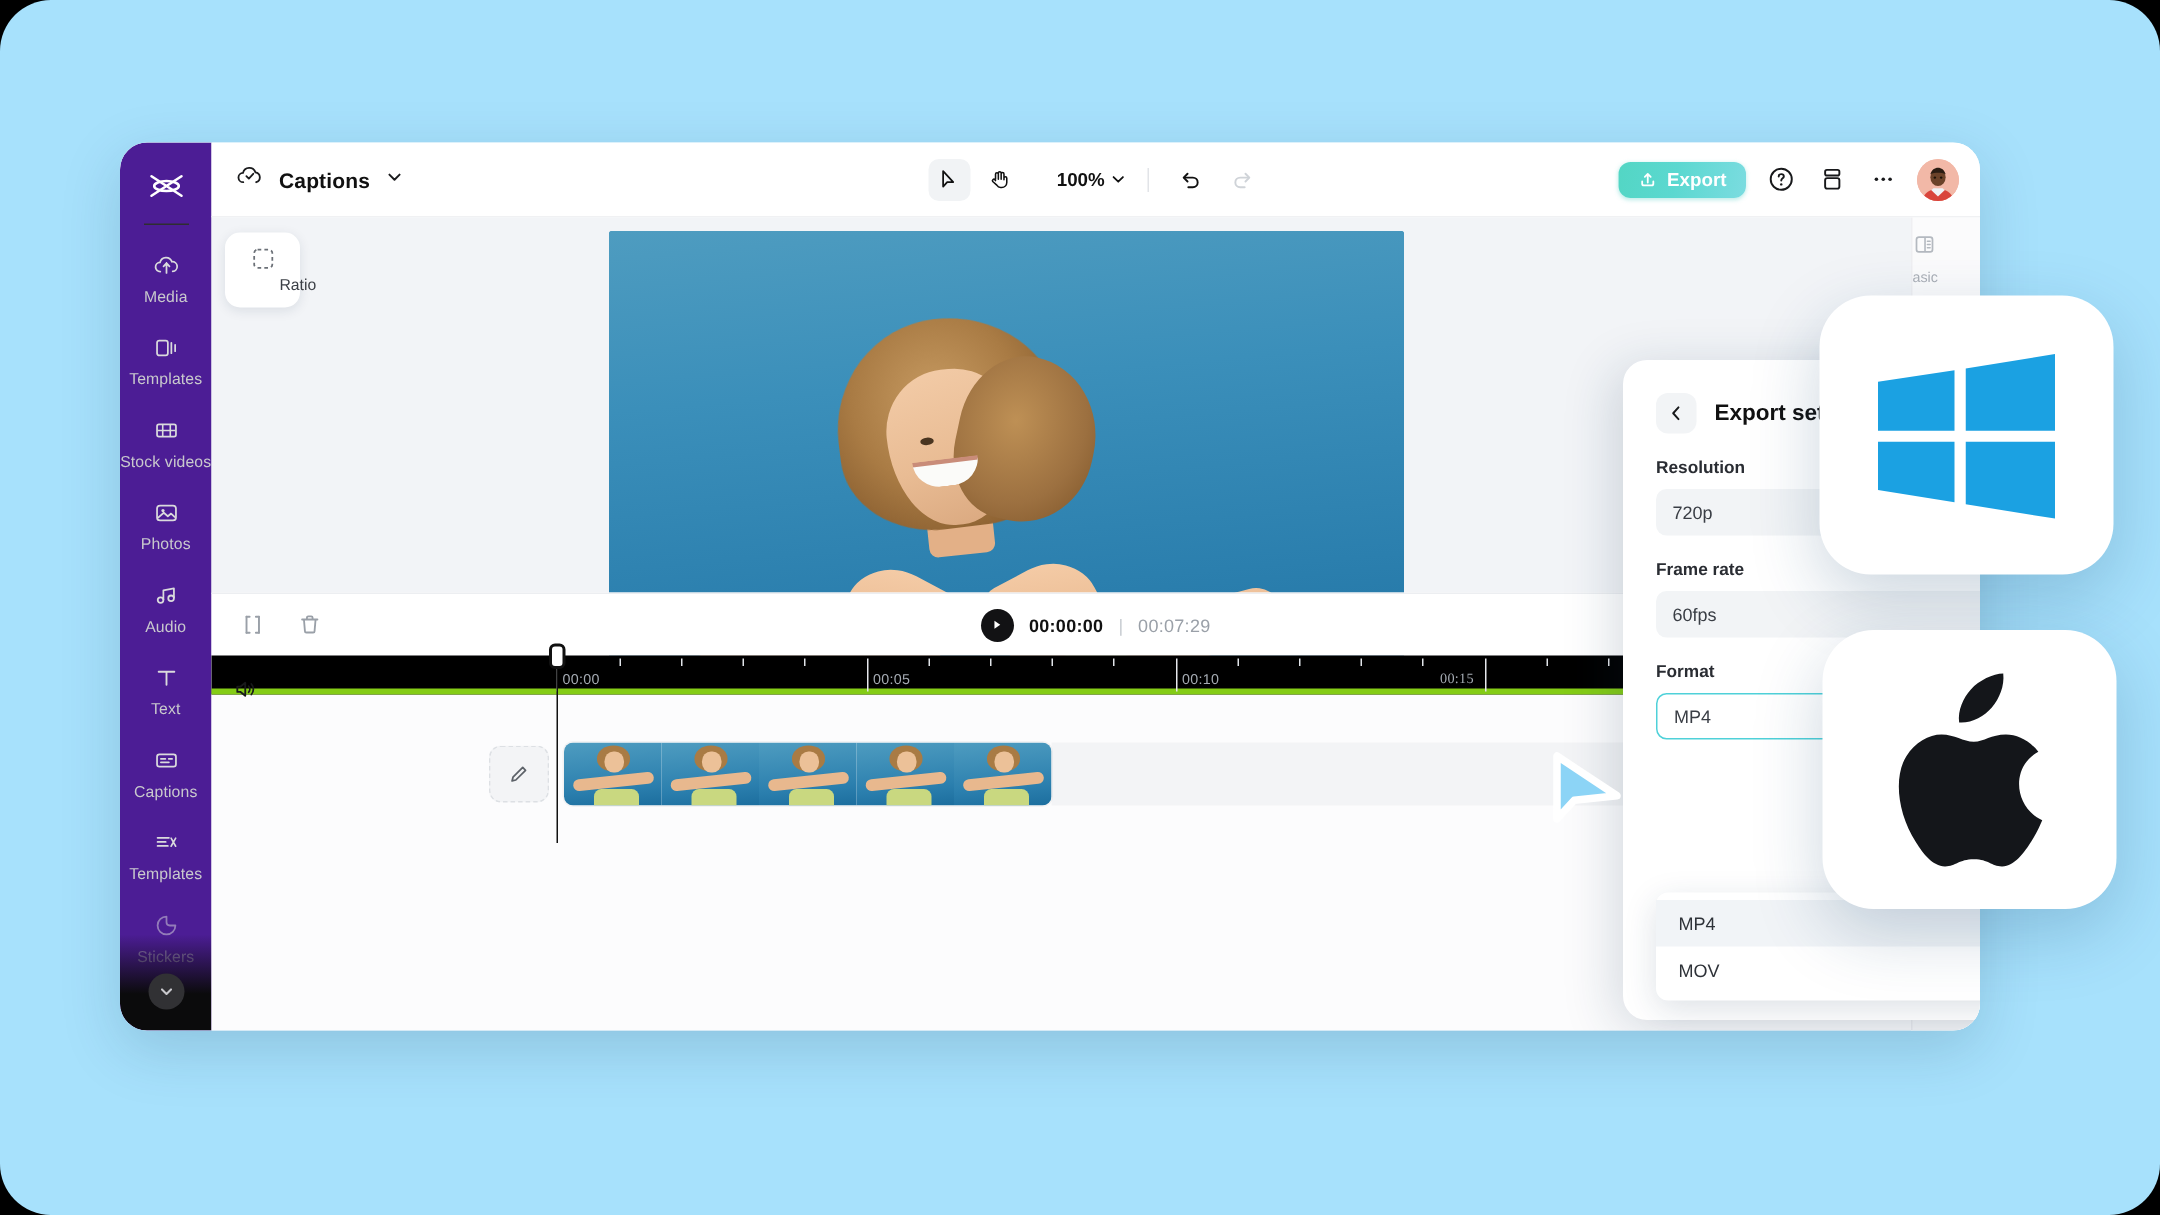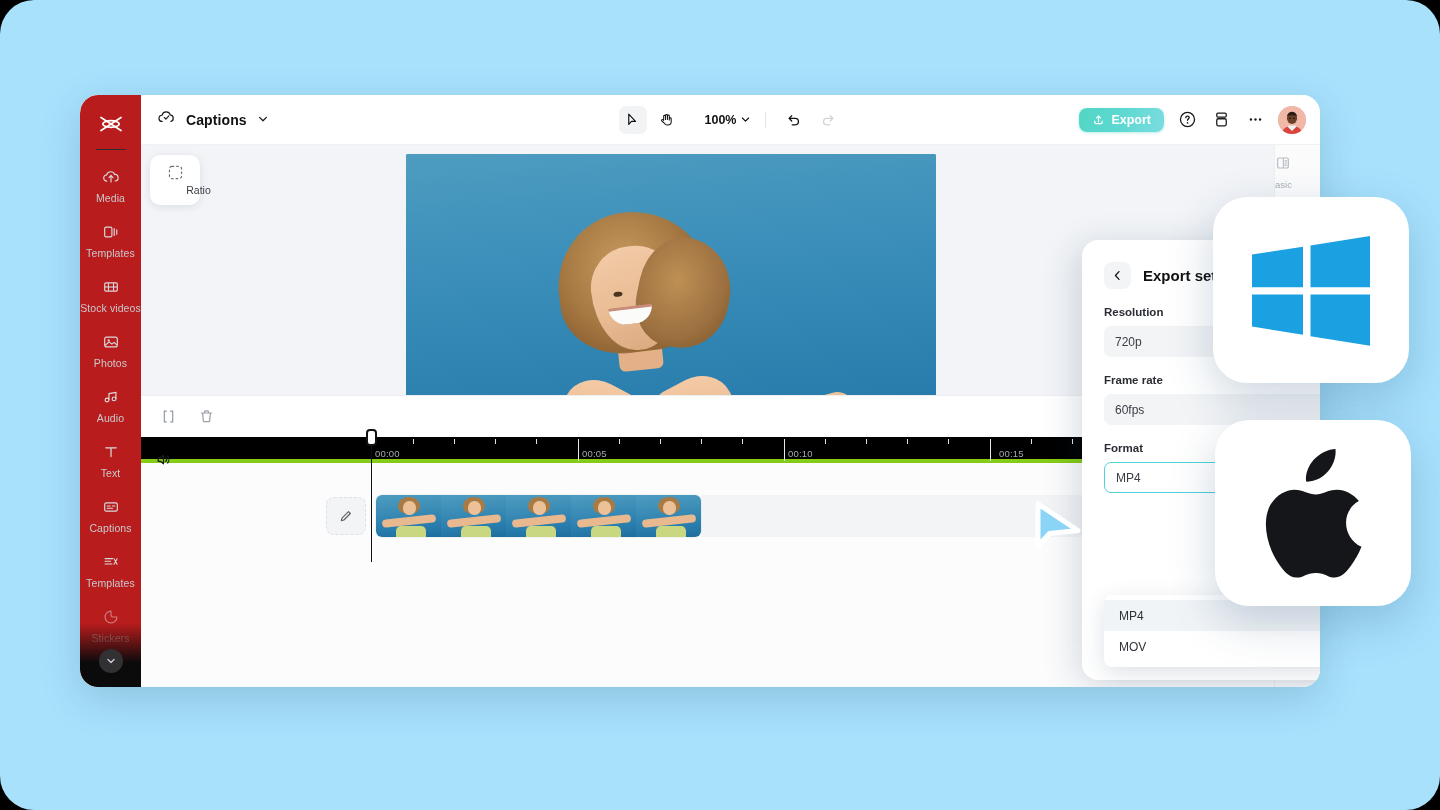--- a/index.html
+++ b/index.html
@@ -25,21 +25,21 @@
     background: #ffffff;
     border-radius: 18px 18px 18px 18px;
     box-shadow: 0 12px 40px rgba(20,60,90,.18);
     overflow: hidden;
     display: flex;
   }
 
   
   #sidebar {
     width: 61px; height: 592px;
-    background: #b91c1c;
+    background: #4c1d95;
     border-radius: 18px 0 0 18px;
     position: relative;
     flex: 0 0 61px;
     overflow: hidden;
   }
   .cc-logo {
     height: 46px; display:flex; align-items:center; justify-content:center;
     margin-top: 6px;
   }
   .logo-divider {
@@ -582,20 +582,30 @@
           </span>
           <span class="ic-btn">
             <svg width="17" height="17" viewBox="0 0 18 18" fill="none">
               <path d="M3.6 5.3h10.8" stroke="#9AA0A8" stroke-width="1.3" stroke-linecap="round"></path>
               <path d="M7 5.3V4a.9.9 0 0 1 .9-.9h2.2a.9.9 0 0 1 .9.9v1.3" stroke="#9AA0A8" stroke-width="1.3" fill="none"></path>
               <path d="M4.9 5.3l.7 8.2c0 .6.5 1 1 1h4.8c.6 0 1-.4 1-1l.7-8.2" stroke="#9AA0A8" stroke-width="1.3" fill="none" stroke-linejoin="round"></path>
             </svg>
           </span>
         </div>
 
+        <div class="tl-center">
+          <span id="play-btn">
+            <svg width="9" height="9" viewBox="0 0 10 10">
+              <path d="M3.3 2.1 7.6 5 3.3 7.9V2.1Z" fill="#fff"></path>
+            </svg>
+          </span>
+          <span class="time-cur">00:00:00</span>
+          <span class="time-div">|</span>
+          <span class="time-tot">00:07:29</span>
+        </div>
 
         <div class="tl-right">
           <span id="auto-cut">
             <svg width="16" height="16" viewBox="0 0 18 18" fill="none">
               <rect x="3.4" y="6.2" width="11.2" height="5.6" rx="1.6" fill="#3DBFE0"></rect>
               <path d="M9 7.6v2.8" stroke="#fff" stroke-width="1.2" stroke-linecap="round"></path>
               <path d="M4.3 4.1l.5.9.9.5-.9.5-.5.9-.5-.9-.9-.5.9-.5.5-.9ZM14 3.6l.4.8.8.4-.8.4-.4.8-.4-.8-.8-.4.8-.4.4-.8ZM4.3 12.6l.4.8.8.4-.8.4-.4.8-.4-.8-.8-.4.8-.4.4-.8ZM13.9 12.6l.4.8.8.4-.8.4-.4.8-.4-.8-.8-.4.8-.4.4-.8Z" fill="#3DBFE0"></path>
             </svg>
           </span>
           <span class="ic-btn">
@@ -629,21 +639,21 @@
           <div class="tick-minor" style="left:519px;"></div>
           <div class="tick-minor" style="left:560px;"></div>
           <div class="tick-minor" style="left:601px;"></div>
           <div class="tick-major" style="left:643px;"></div>
           <div class="tick-label" style="left:647px;">00:10</div>
           <div class="tick-minor" style="left:684px;"></div>
           <div class="tick-minor" style="left:725px;"></div>
           <div class="tick-minor" style="left:766px;"></div>
           <div class="tick-minor" style="left:807px;"></div>
           <div class="tick-major" style="left:849px;"></div>
-          <div class="tick-label" style="left:858px;">00:15</div>
+          <div class="tick-label" style="left:819px;font-family:Liberation Serif, serif;">00:15</div>
           <div class="tick-minor" style="left:890px;"></div>
           <div class="tick-minor" style="left:931px;"></div>
         </div>
 
         <div id="playhead">
           <span class="ph-cap"></span>
         </div>
 
         <span id="speaker-ico">
           <svg width="17" height="17" viewBox="0 0 18 18" fill="none">

